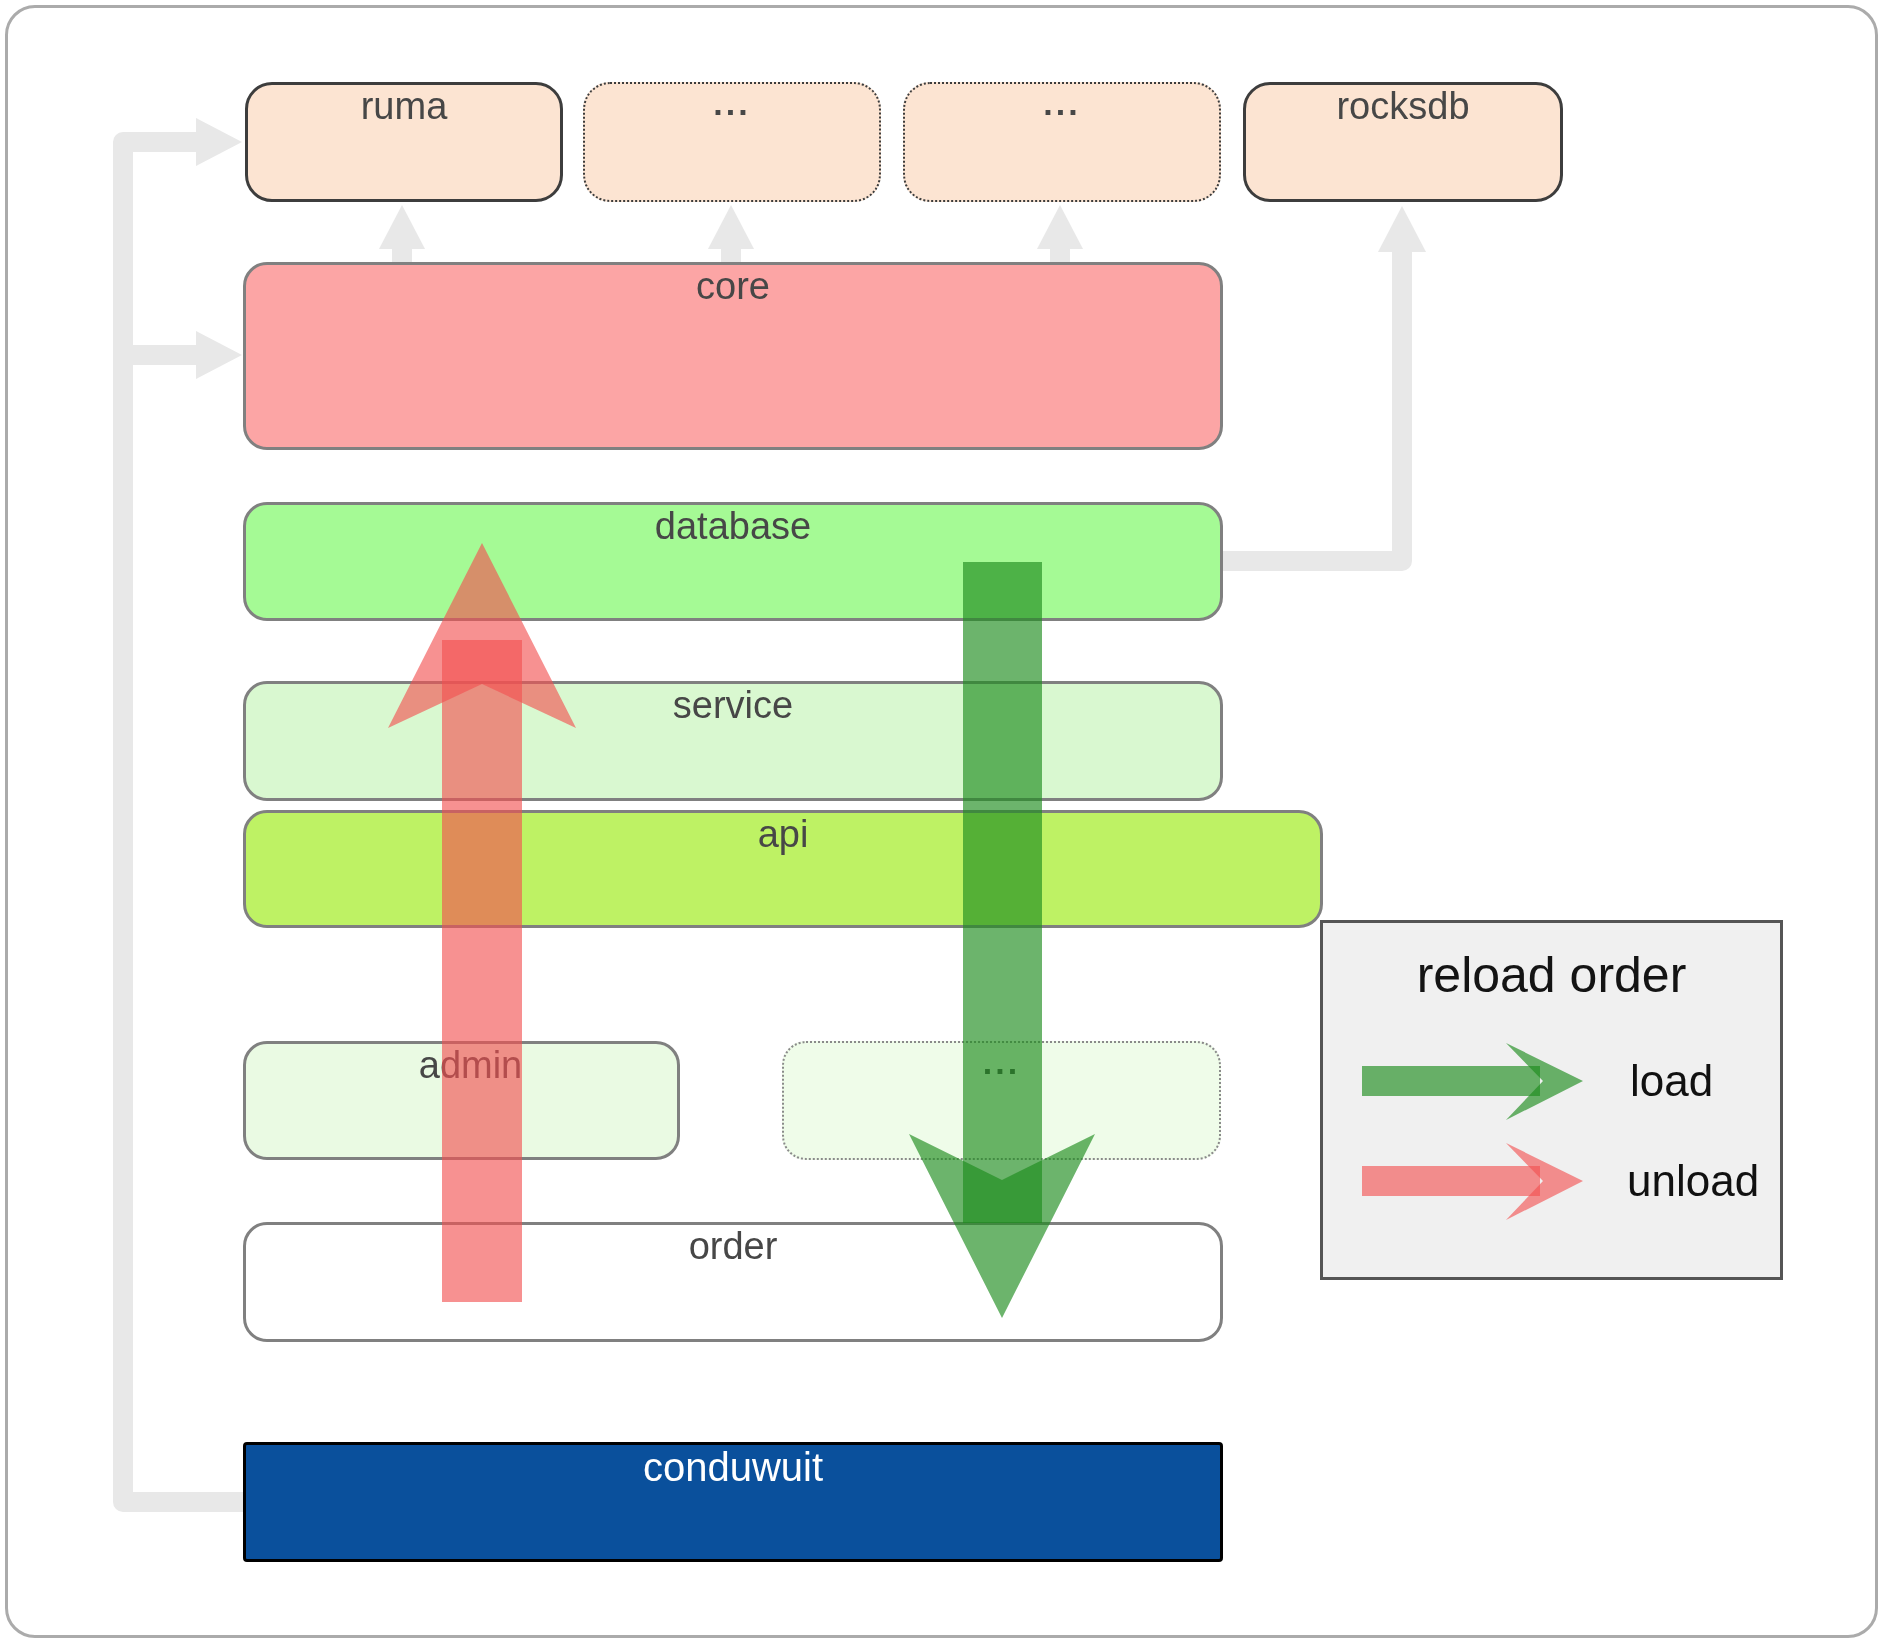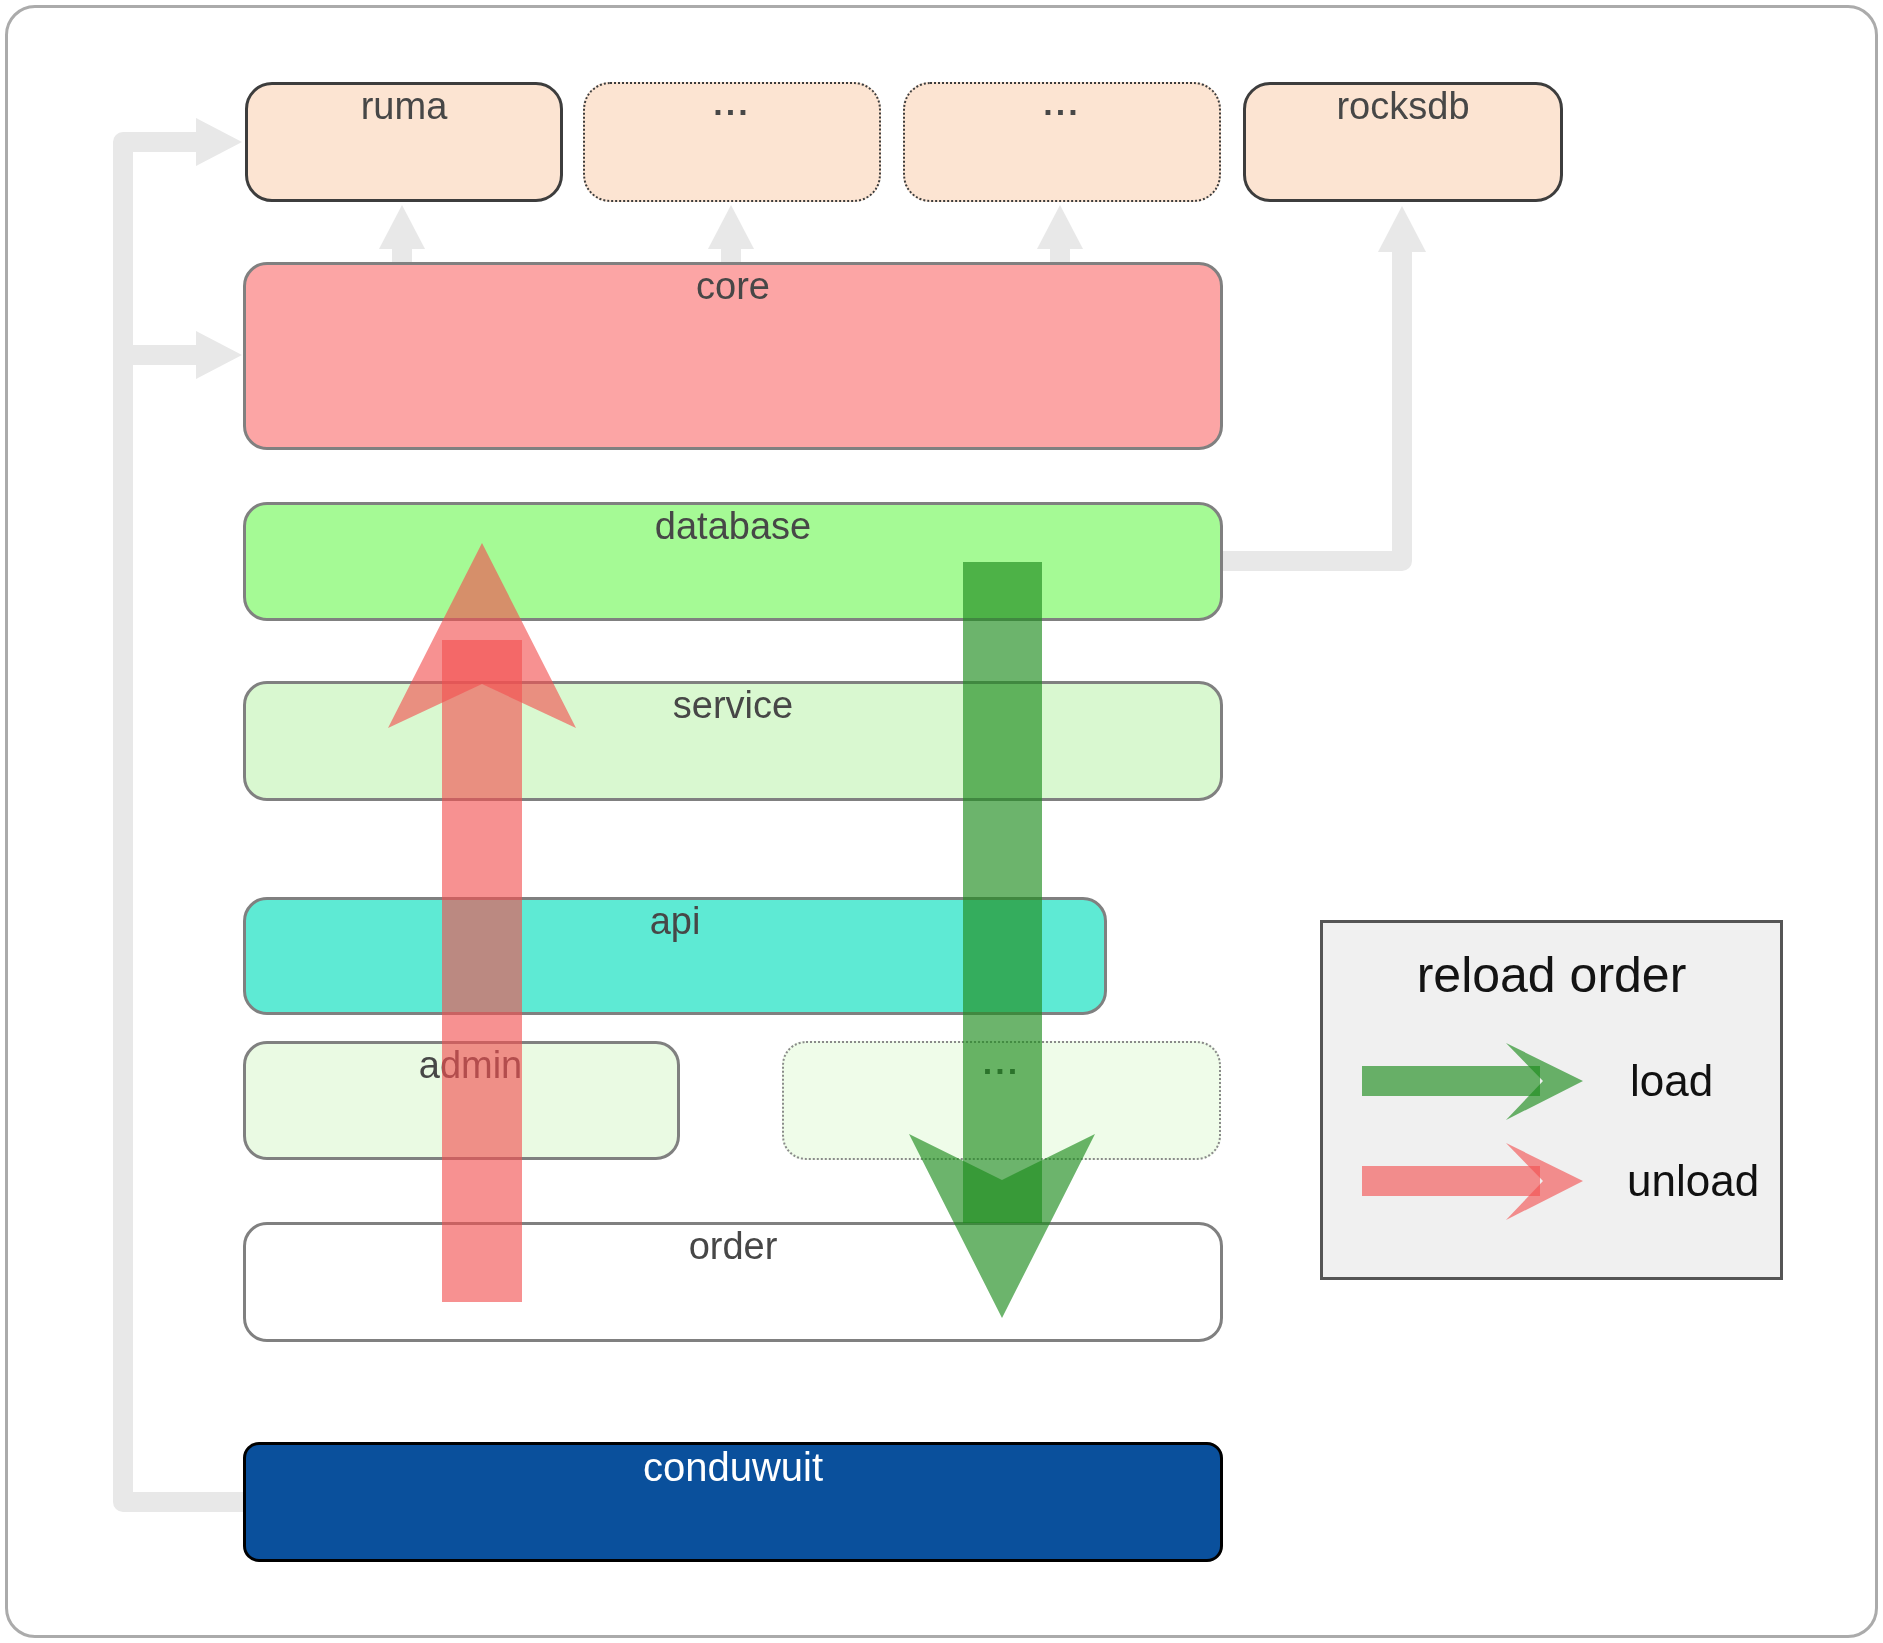--- a/index.html
+++ b/index.html
@@ -18,26 +18,26 @@
   .dotted-gray{border:2px dotted #8a8a8a;}
   .ellipsis{font-weight:700;font-size:34px;letter-spacing:3px;}
   
   #node-ruma     {left:245px;top:82px;width:318px;height:120px;background:#fce4d2;}
   #node-more1    {left:583px;top:82px;width:298px;height:120px;background:#fce4d2;}
   #node-more2    {left:903px;top:82px;width:318px;height:120px;background:#fce4d2;}
   #node-rocksdb  {left:1243px;top:82px;width:320px;height:120px;background:#fce4d2;}
   #node-core     {left:243px;top:262px;width:980px;height:188px;background:#fca5a5;}
   #node-database {left:243px;top:502px;width:980px;height:119px;background:#a5fa95;}
   #node-service  {left:243px;top:681px;width:980px;height:120px;background:#d9f8d0;}
-  #node-api      {left:243px;top:897px;width:864px;height:118px;background:#5eead4;}
+  #node-api      {left:243px;top:810px;width:1080px;height:118px;background:#bef264;}
   #node-admin    {left:243px;top:1041px;width:437px;height:119px;background:#eafae3;padding-left:18px;}
   #node-more3    {left:782px;top:1041px;width:439px;height:119px;background:#effce9;}
   #node-router   {left:243px;top:1222px;width:980px;height:120px;background:#ffffff;}
   #node-conduwuit{left:243px;top:1442px;width:980px;height:120px;background:#0a509c;
-                  border:3px solid #000000;color:#ffffff;font-size:40px;border-radius:16px;}
+                  border:3px solid #000000;color:#ffffff;font-size:40px;border-radius:4px;}
   
   #legend{position:absolute;left:1320px;top:920px;width:463px;height:360px;box-sizing:border-box;
           background:#f0f0f0;border:3px solid #555555;z-index:2;}
   #legend-title{position:absolute;left:1320px;top:946px;width:463px;text-align:center;
                 font-size:50px;color:#141414;z-index:4;}
   .legend-label{position:absolute;height:56px;line-height:56px;font-size:44px;color:#111111;z-index:4;}
   #legend-load-label{left:1630px;top:1053px;}
   #legend-unload-label{left:1627px;top:1153px;}
 </style>
 </head>

